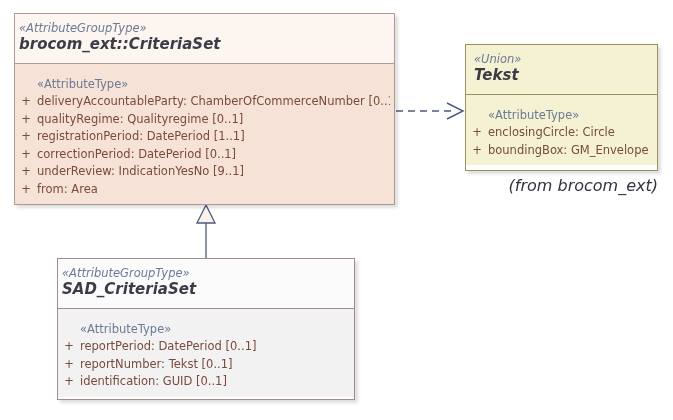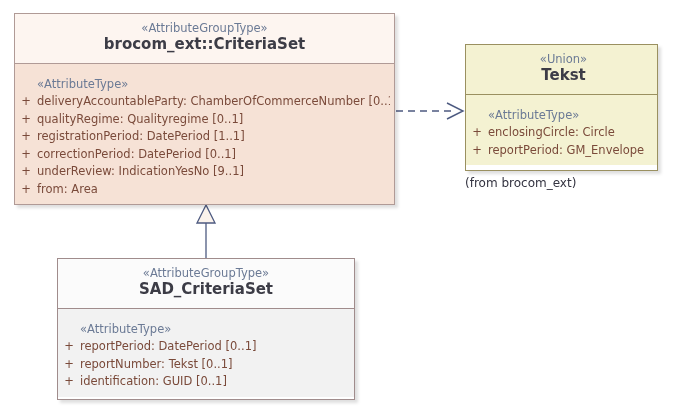--- a/index.html
+++ b/index.html
@@ -18,23 +18,24 @@
 
   
   .uml-class {
     position: absolute;
     box-sizing: border-box;
     border: 1px solid #a08c8c;
     box-shadow: 3px 3px 3px rgba(0,0,0,0.13);
   }
   .uml-header {
     box-sizing: border-box;
-    text-align: center;
+    text-align: left;
     padding: 7px 4px 6px 4px;
     border-bottom: 1px solid #a08c8c;
+    font-style: italic;
   }
   .uml-body {
     box-sizing: border-box;
     padding: 12px 4px 6px 0px;
   }
   .stereotype {
     color: #6b7a95;
     font-size: 11.5px;
     line-height: 15px;
     white-space: nowrap;
@@ -81,24 +82,25 @@
   .skin-union .uml-header { background: #f4f2d2; border-bottom-color: #9a9060; padding-left: 8px; }
   .skin-union .uml-body   { background: #f4f2d2; }
 
   .skin-plain { border-color: #a08c8c; }
   .skin-plain .uml-header { background: #fbfbfb; border-bottom-color: #a08c8c; }
   .skin-plain .uml-body   { background: #f2f2f2; }
 
   
   .package-note {
     position: absolute;
-    font-size: 12px;
+    font-size: 16px;
+    font-style: italic;
     color: #333340;
     white-space: nowrap;
-    text-align: left;
+    text-align: right;
   }
 
   
   .connector-layer {
     position: absolute;
     left: 0;
     top: 0;
     width: 673px;
     height: 420px;
     pointer-events: none;
@@ -163,21 +165,21 @@
       <div class="classname">Tekst</div>
     </div>
     <div class="uml-body">
       <div class="body-stereotype">«AttributeType»</div>
       <div class="attr-row">
         <span class="attr-vis">+</span>
         <span class="attr-text">enclosingCircle: Circle</span>
       </div>
       <div class="attr-row">
         <span class="attr-vis">+</span>
-        <span class="attr-text">reportPeriod: GM_Envelope</span>
+        <span class="attr-text">boundingBox: GM_Envelope</span>
       </div>
     </div>
   </div>
 
   <div class="package-note" style="left:465px; top:176px; width:193px;">(from brocom_ext)</div>
 
   <div class="uml-class skin-plain" style="left:57px; top:258px; width:298px; height:142px;">
     <div class="uml-header" style="height:50px;">
       <div class="stereotype">«AttributeGroupType»</div>
       <div class="classname">SAD_CriteriaSet</div>

